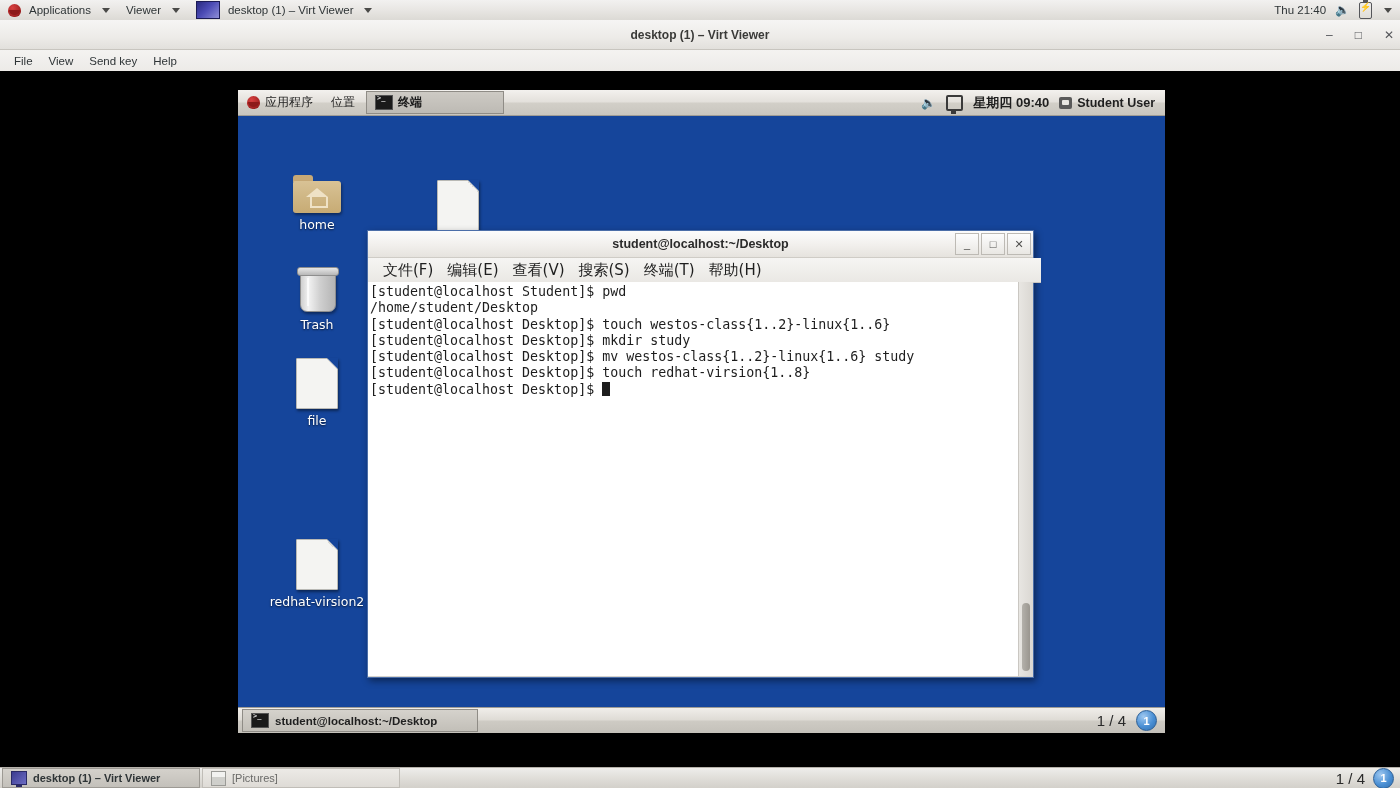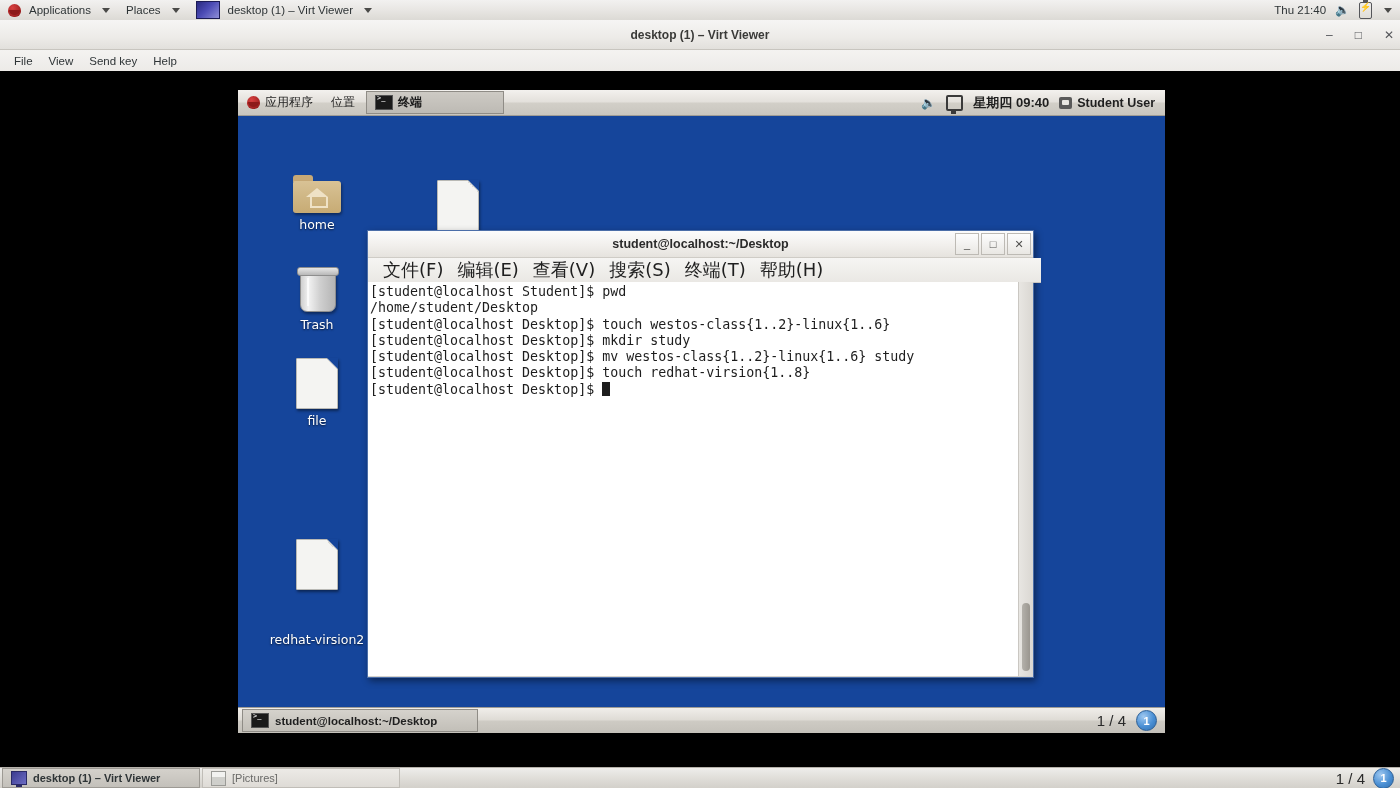--- a/index.html
+++ b/index.html
@@ -273,21 +273,21 @@
     background: linear-gradient(to bottom, #fdfdfd, #e9e7e3);
     border: 1px solid #bdbab4;
     display: flex; align-items: center; justify-content: center;
     font-size: 11px; color: #50504e;
   }
   .term-menubar {
     height: 24px; width: 100%;
     background: linear-gradient(to bottom, #f6f5f3, #eae8e4);
     border-bottom: 1px solid #c9c6c0;
     display: flex; align-items: center; padding-left: 8px;
-    font-size: 18px; color: #1f1f1f;
+    font-size: 15px; color: #1f1f1f;
     font-family: "DejaVu Sans", sans-serif;
   }
   .term-menubar .tm { padding: 0 7px; }
   .term-body {
     position: absolute; left: 0; top: 51px; width: 665px; height: 394px;
     background: #ffffff;
     display: flex;
   }
   .term-text {
     flex: 1;
@@ -355,21 +355,21 @@
 
 <div id="root">
 
   <div class="host-topbar">
     <div class="tb-item">
       <span class="redhat-glyph"></span>
       <span>Applications</span>
       <span class="caret-down"></span>
     </div>
     <div class="tb-item">
-      <span>Places</span>
+      <span>Viewer</span>
       <span class="caret-down"></span>
     </div>
     <div class="tb-item">
       <span class="vv-mini-icon"></span>
       <span>desktop (1) – Virt Viewer</span>
       <span class="caret-down"></span>
     </div>
     <div class="spacer"></div>
     <div class="host-right">
       <span>Thu 21:40</span>
@@ -443,21 +443,21 @@
           </div>
           <div class="lbl">home</div>
         </div>
 
         <div class="dicon" style="left:31px; top:268px;">
           <div class="ic-file"></div>
           <div class="lbl">file</div>
         </div>
 
 
-        <div class="dicon" style="left:31px; top:449px;gap:38px;">
+        <div class="dicon" style="left:31px; top:449px;">
           <div class="ic-file"></div>
           <div class="lbl">redhat-virsion2</div>
         </div>
 
 
         <div class="dicon" style="left:172px; top:90px;">
           <div class="ic-file"></div>
           <div class="lbl"></div>
         </div>
 

